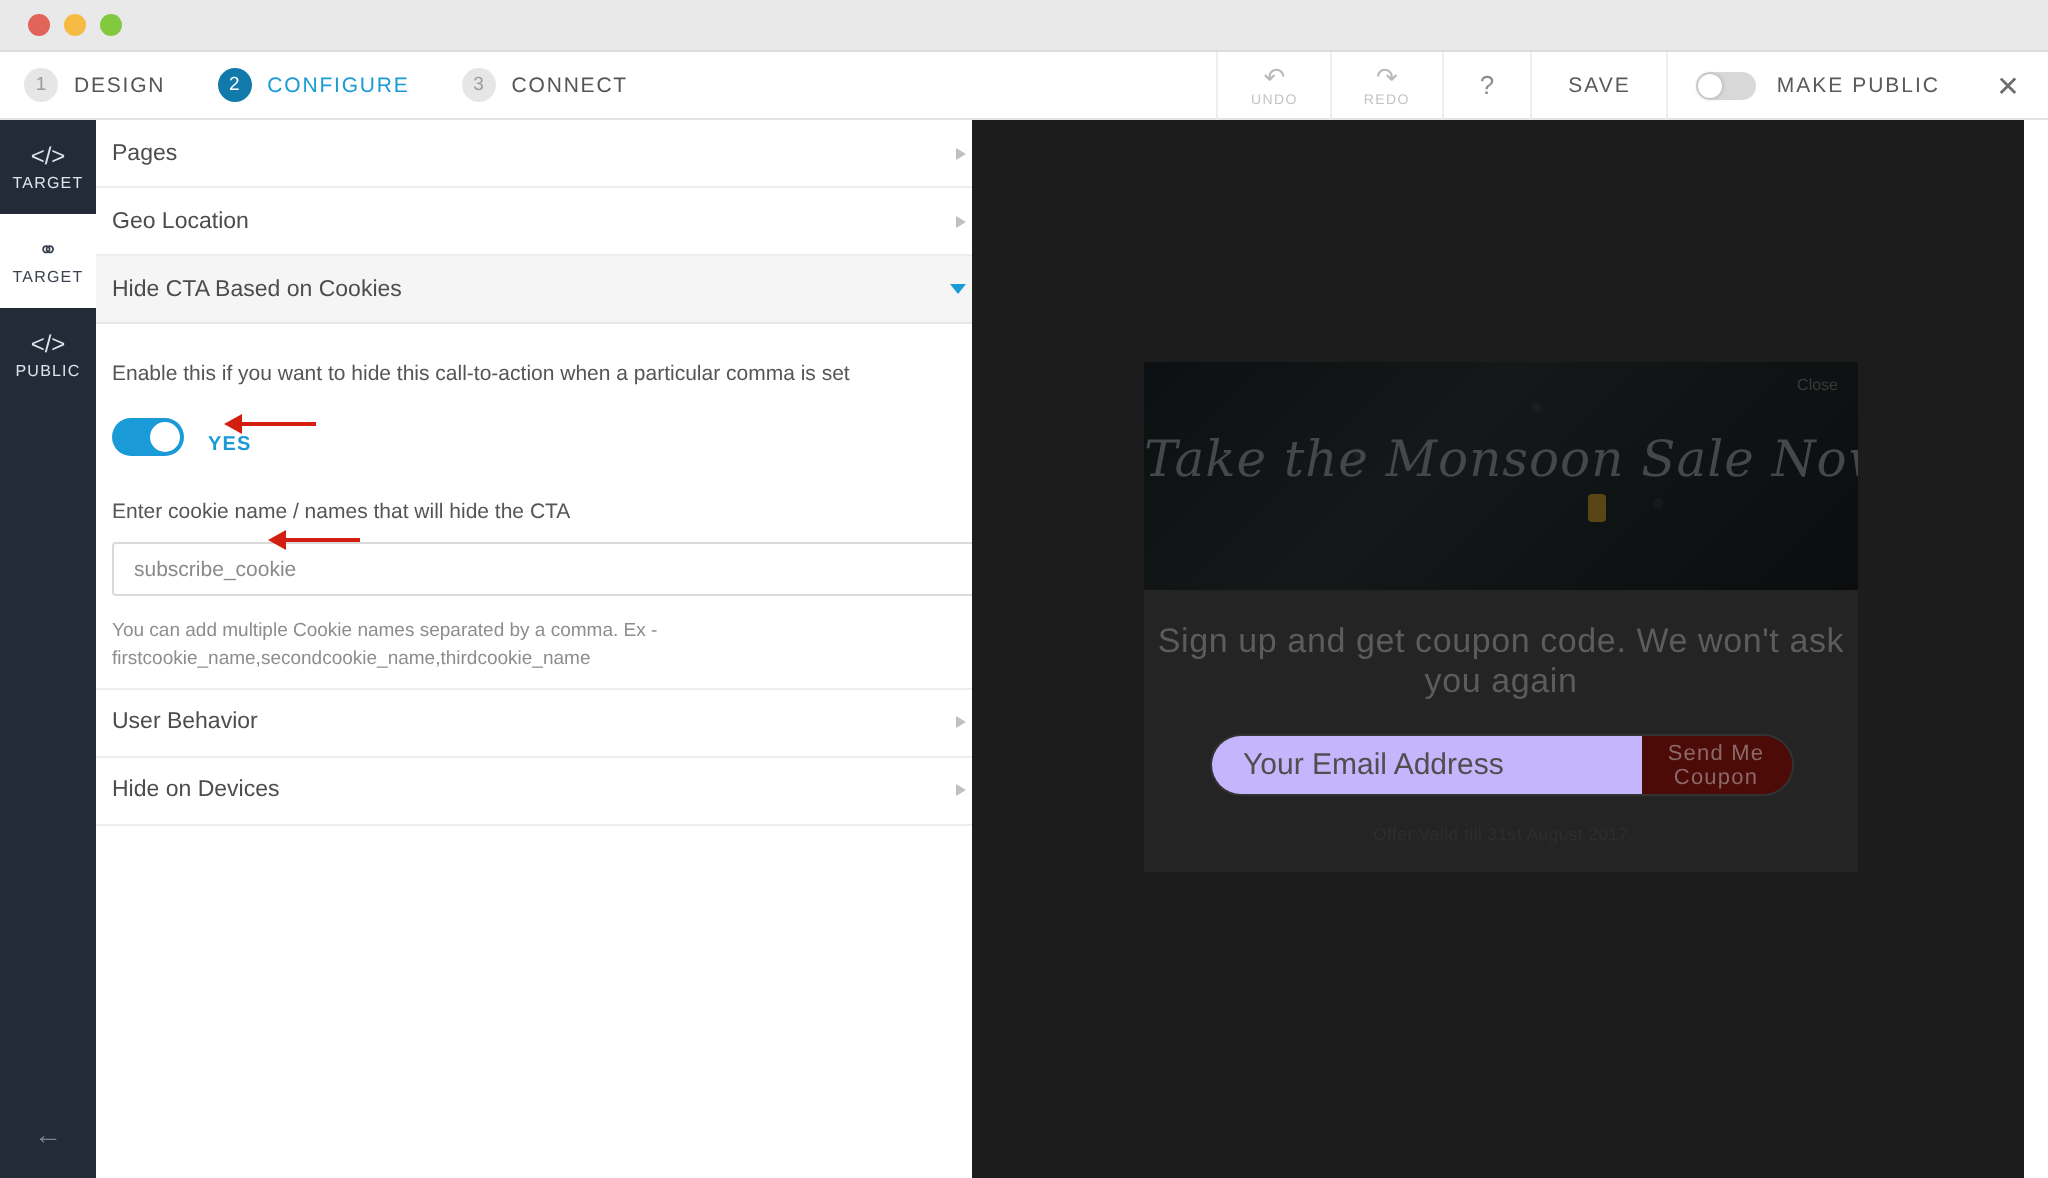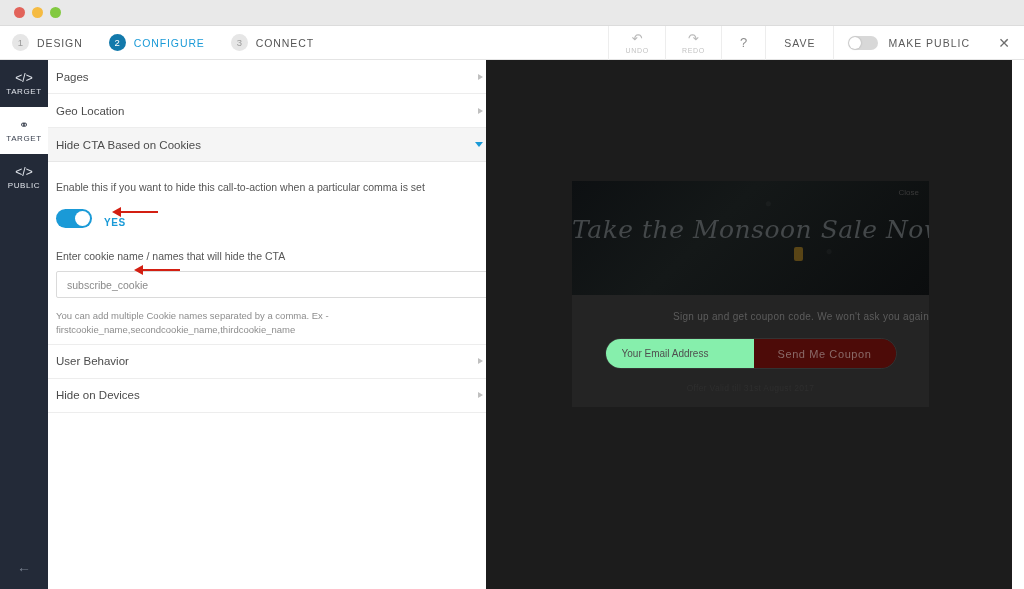--- a/index.html
+++ b/index.html
@@ -163,29 +163,29 @@
     font-size:25px; color:#44484a; letter-spacing:0.5px; white-space:nowrap;
   }
   .banner-tag {
     position:absolute; left:222px; top:66px; width:9px; height:14px;
     background:#6b5116; border-radius:2px; opacity:.8;
   }
   .cta-body {
     background:#242424; padding:16px 0 14px 0; text-align:center;
   }
   .cta-headline {
-    font-size:10px; color:#5c5c5c; letter-spacing:0.3px;text-align:right;
+    font-size:17px; color:#5c5c5c; letter-spacing:0.3px;
   }
   .cta-form {
     margin:16px auto 0 auto; width:292px; height:31px;
     display:flex; border-radius:16px; overflow:hidden; border:1px solid #333;
   }
   .cta-email {
-    flex:1; background:#86efac; border:none; outline:none;
-    font-size:10px; color:#5a5a5a; padding-left:16px;
+    flex:1; background:#c4b5fd; border:none; outline:none;
+    font-size:15px; color:#5a5a5a; padding-left:16px;
     font-family:"Liberation Sans", sans-serif;
   }
   .cta-email::placeholder { color:#4f4f4f; }
   .cta-btn {
     width:146px; background:#4d0b08; color:#8a6a68;
     border:none; font-size:11px; font-weight:normal; letter-spacing:0.6px;
     font-family:"Liberation Sans", sans-serif;
   }
   .cta-footer {
     margin-top:14px; font-size:8.5px; color:#2e2e2e; letter-spacing:0.3px;

